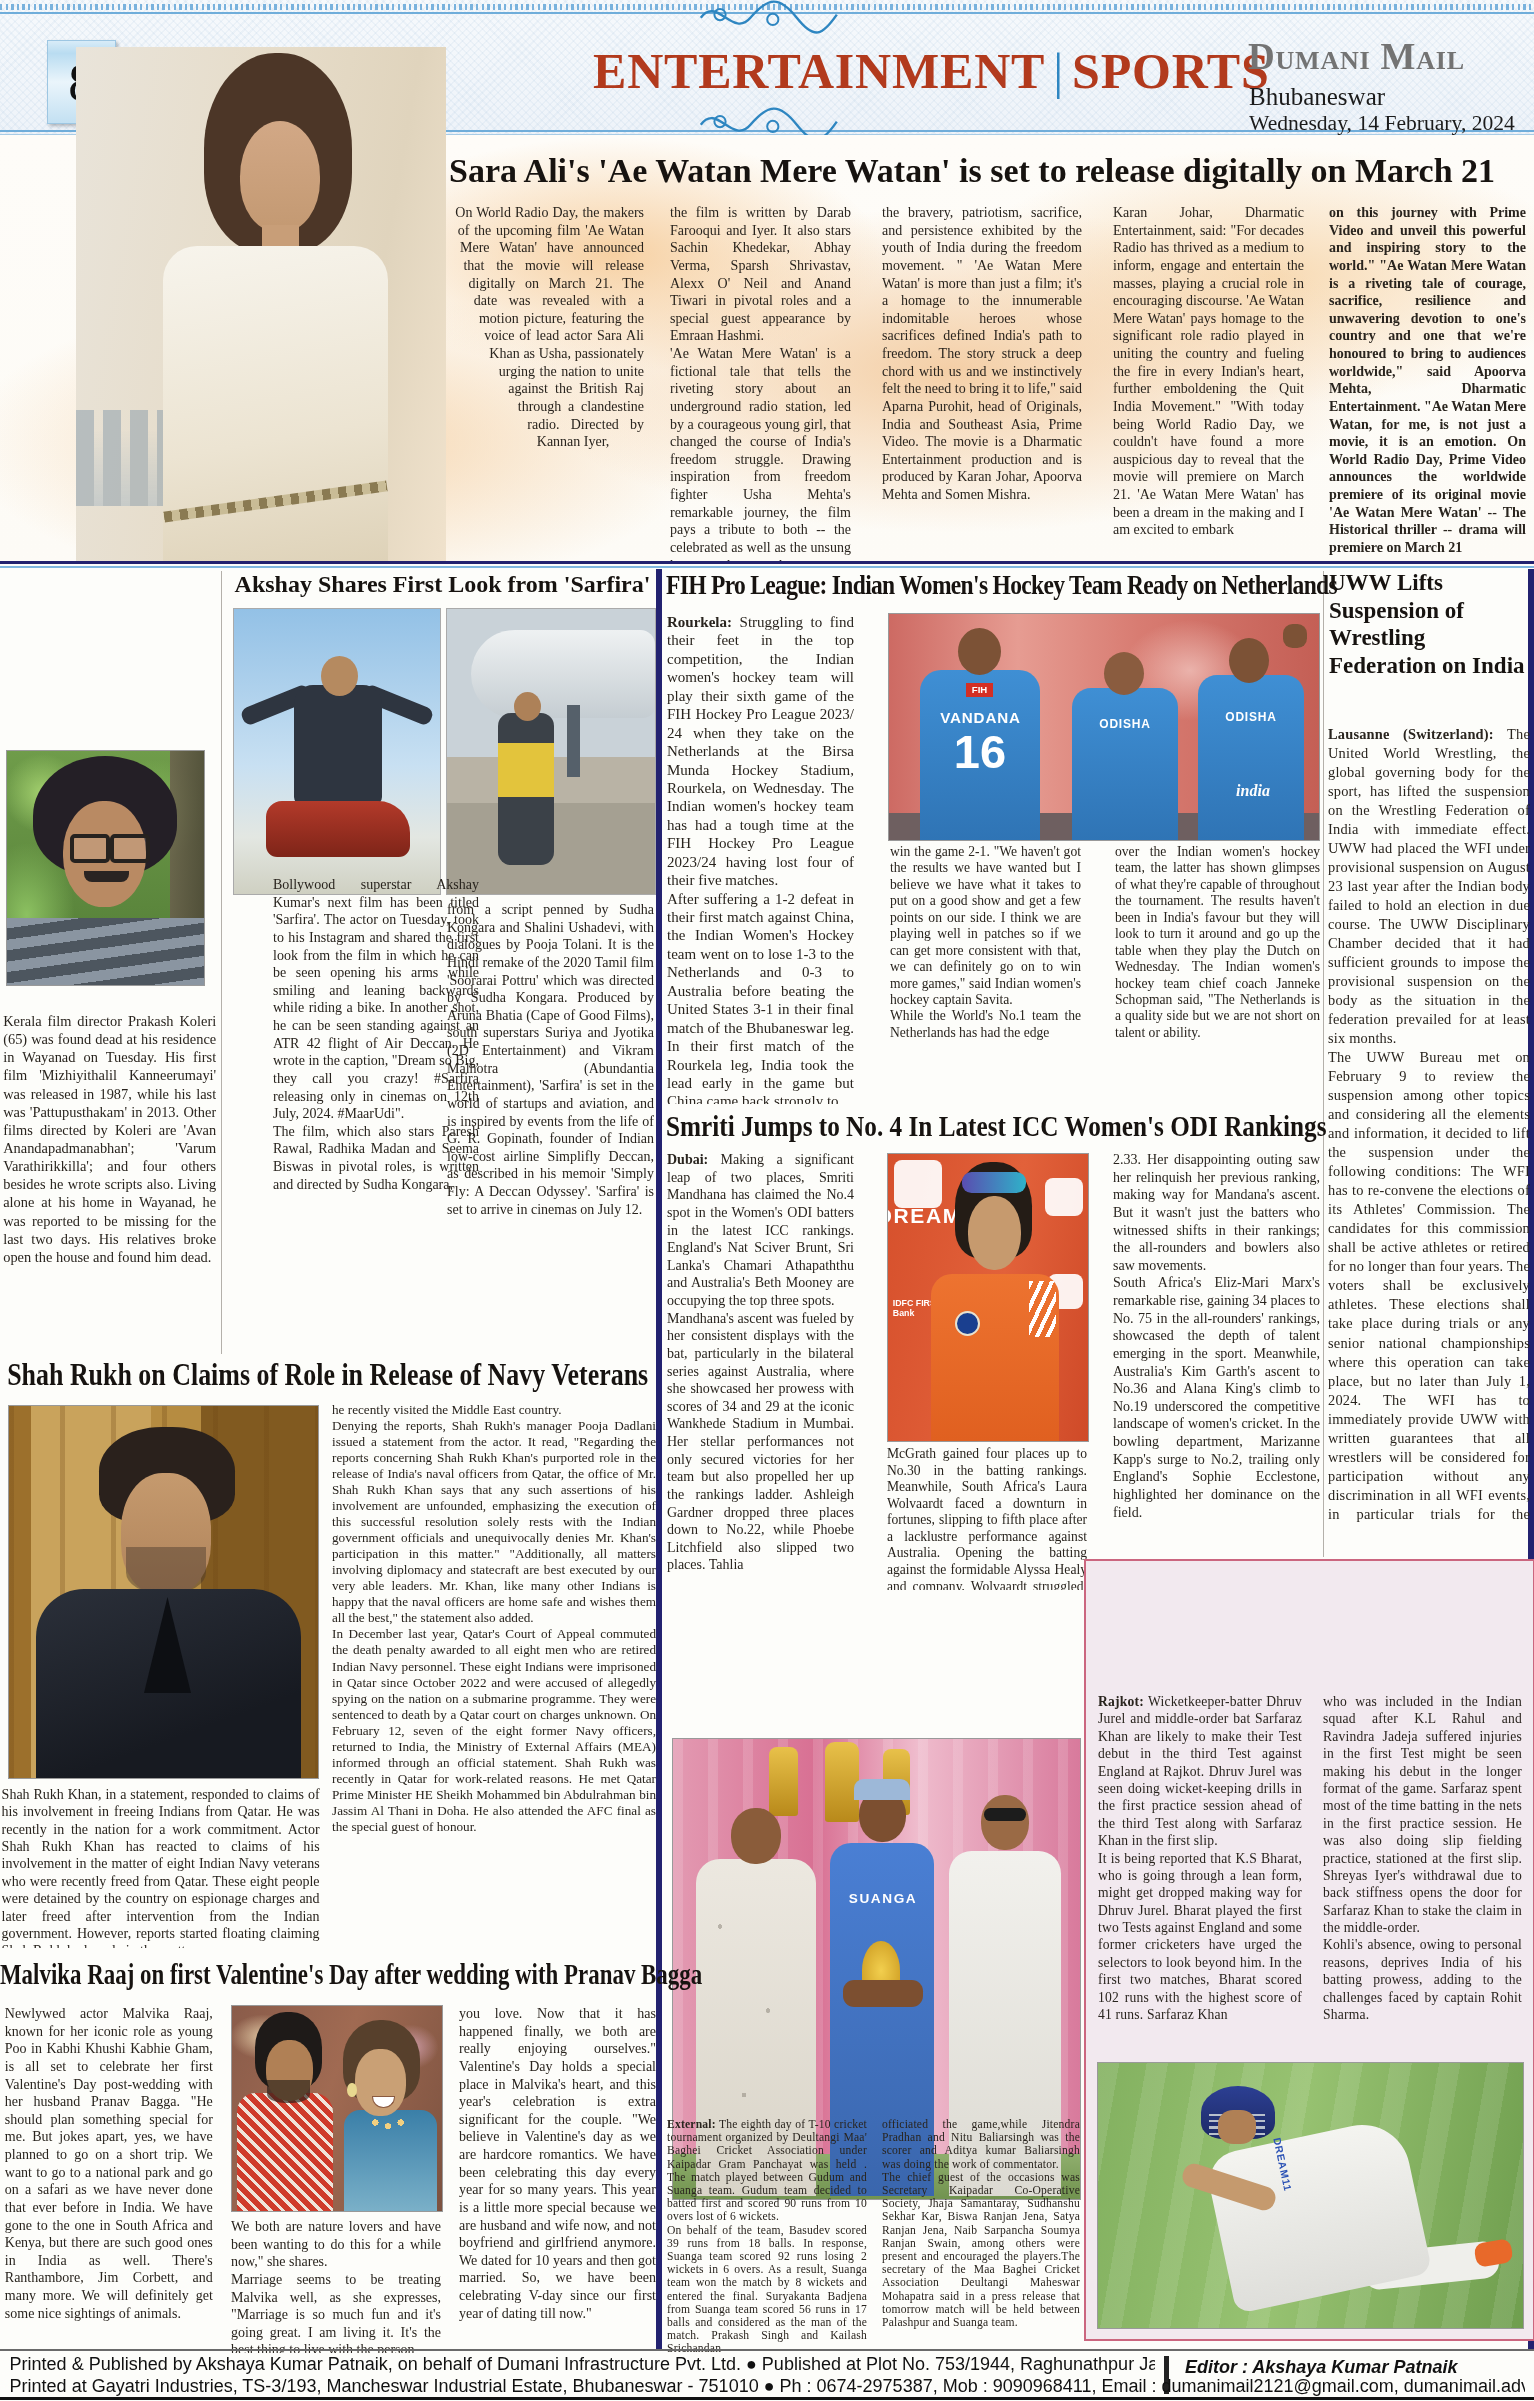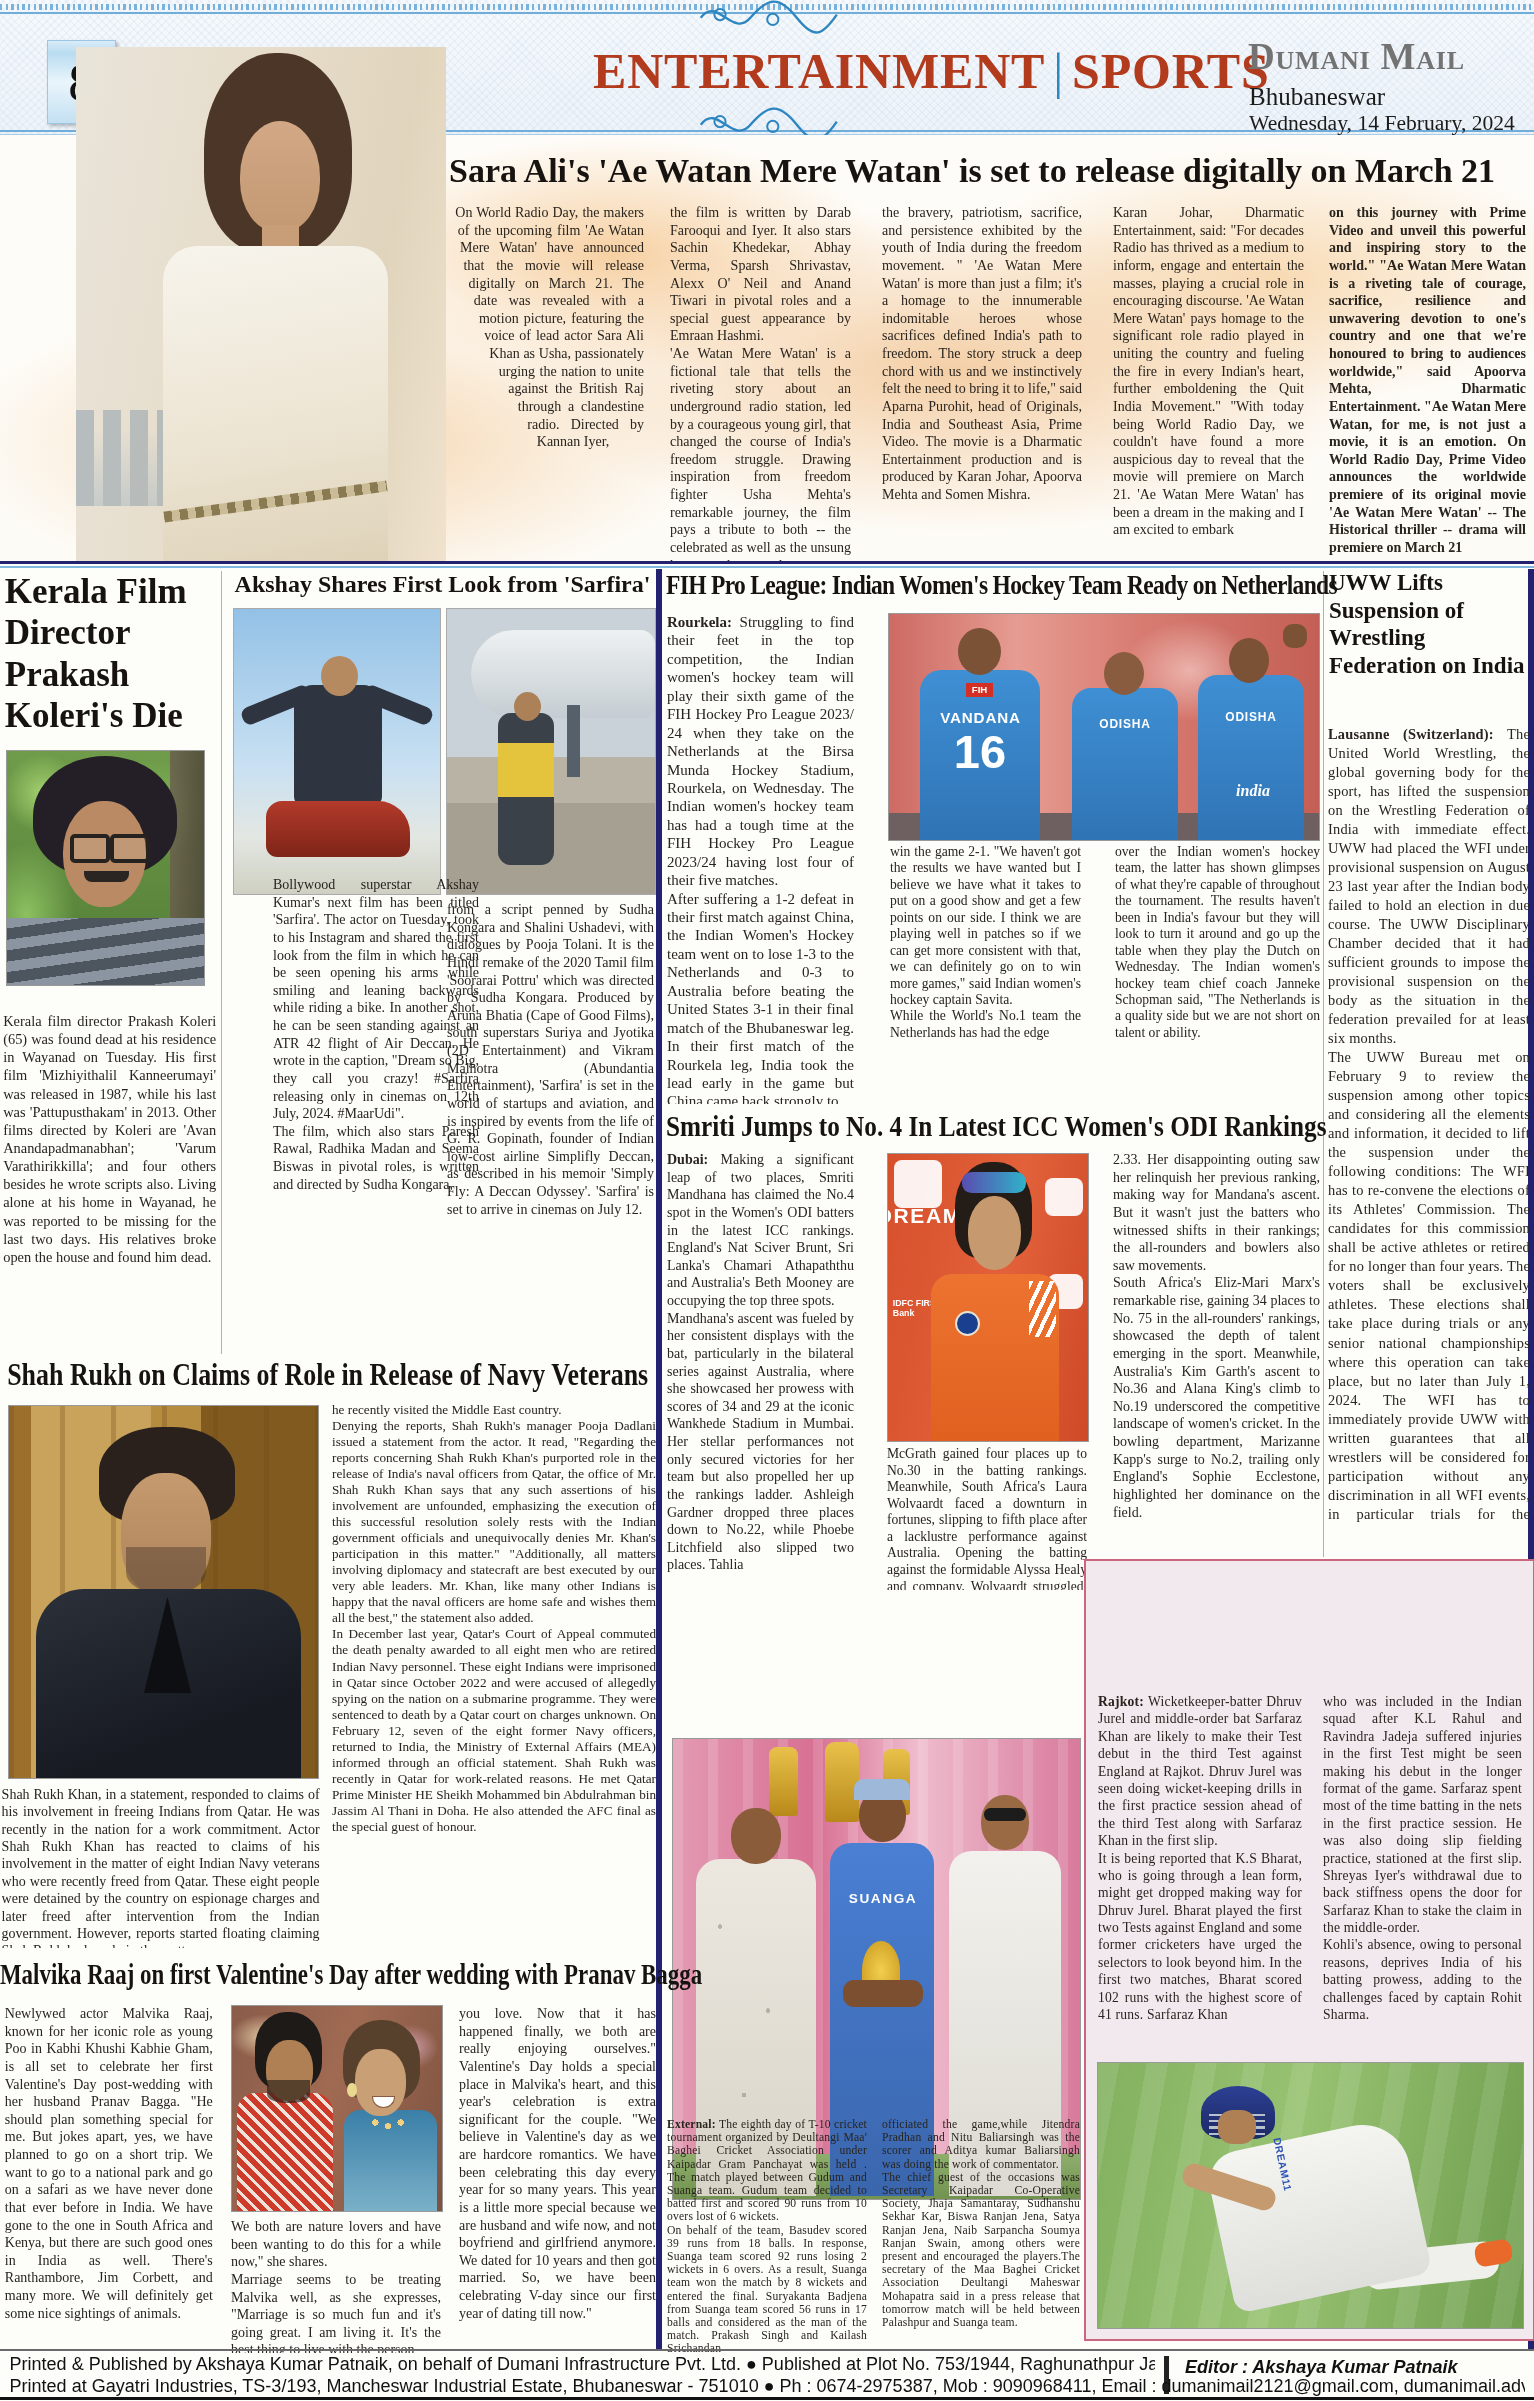--- a/index.html
+++ b/index.html
@@ -255,21 +255,20 @@
   <div class="abs body lead-col" id="lead-c4">Karan Johar, Dharmatic Entertainment, said: "For decades Radio has thrived as a medium to inform, engage and entertain the masses, playing a crucial role in encouraging discourse. 'Ae Watan Mere Watan' pays homage to the significant role radio played in uniting the country and fueling the fire in every Indian's heart, further emboldening the Quit India Movement."  "With today being World Radio Day, we couldn't have found a more auspicious day to reveal that the movie will premiere on March 21. 'Ae Watan Mere Watan' has been a dream in the making and I am excited to embark</div>
   <div class="abs body lead-col" id="lead-c5">on this journey with Prime Video and unveil this powerful and inspiring story to the world."  "Ae Watan Mere Watan is a riveting tale of courage, sacrifice, resilience and unwavering devotion to one's country and one that we're honoured to bring to audiences worldwide," said Apoorva Mehta, Dharmatic Entertainment.  "Ae Watan Mere Watan, for me, is not just a movie, it is an emotion. On World Radio Day, Prime Video announces the worldwide premiere of its original movie 'Ae Watan Mere Watan' -- The Historical thriller -- drama will premiere on March 21</div>
   <div class="abs" id="lead-rule1"></div>
   <div class="abs" id="lead-rule2"></div>
 
   <div class="abs" id="vdiv-kerala"></div>
   <div class="abs" id="vdiv-navy"></div>
   <div class="abs" id="vdiv-fih"></div>
   <div class="abs" id="vdiv-edge"></div>
 
-  <div class="abs hl" id="kerala-hl">Kerala Film Director Prakash Koleri's Die</div>
   <div class="photo" id="koleri-photo">
       <div class="kp-trunk"></div>
       <div class="kp-hair"></div>
       <div class="kp-face"></div>
       <div class="kp-gl1"></div>
       <div class="kp-gl2"></div>
       <div class="kp-mus"></div>
       <div class="kp-shirt"></div>
     </div>
   <div class="abs body" id="kerala-body">Kerala film director Prakash Koleri (65) was found dead at his residence in Wayanad on Tuesday. His first film 'Mizhiyithalil Kanneerumayi' was released in 1987, while his last was 'Pattupusthakam' in 2013. Other films directed by Koleri are 'Avan Anandapadmanabhan'; 'Varum Varathirikkilla'; and four others besides he wrote scripts also. Living alone at his home in Wayanad, he was reported to be missing for the last two days. His relatives broke open the house and found him dead.</div>

